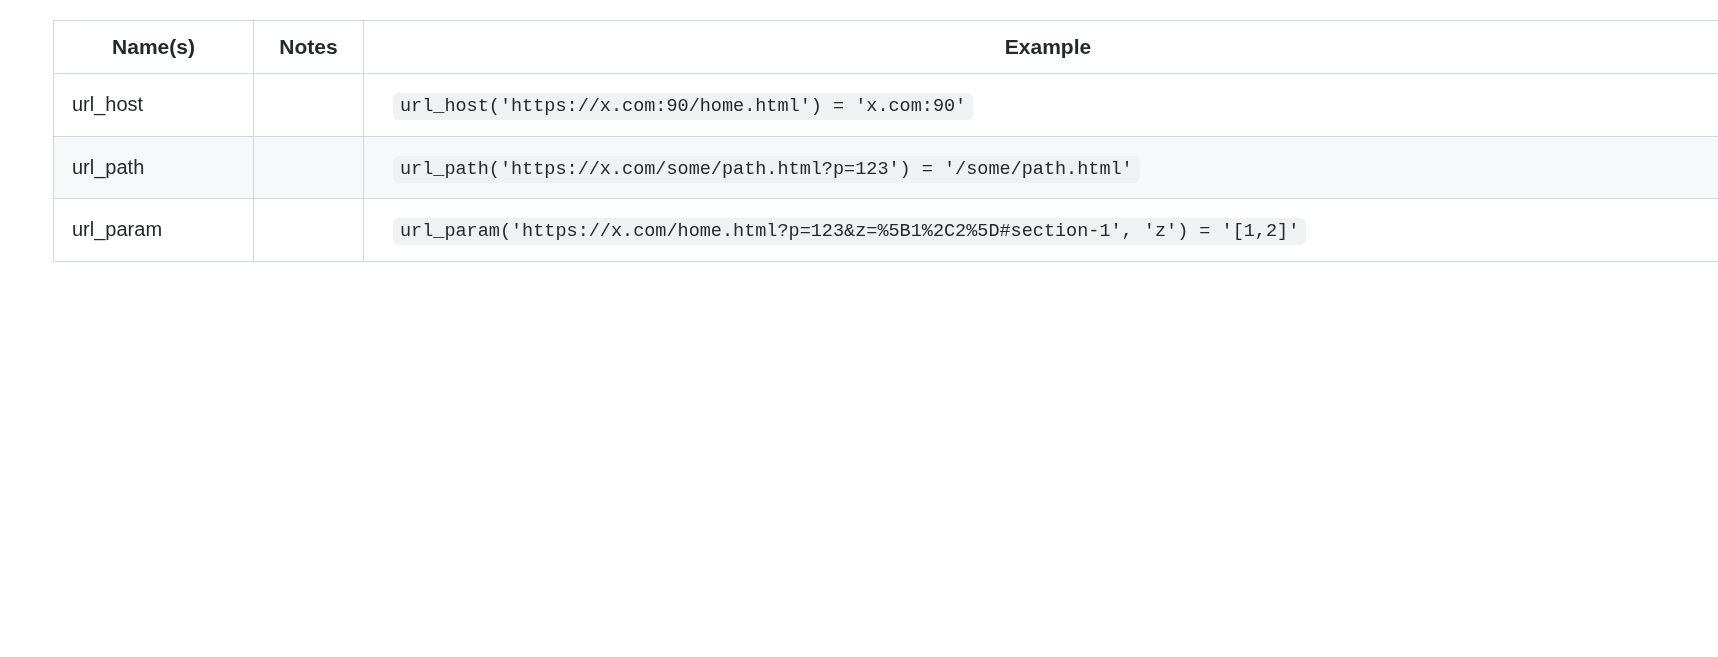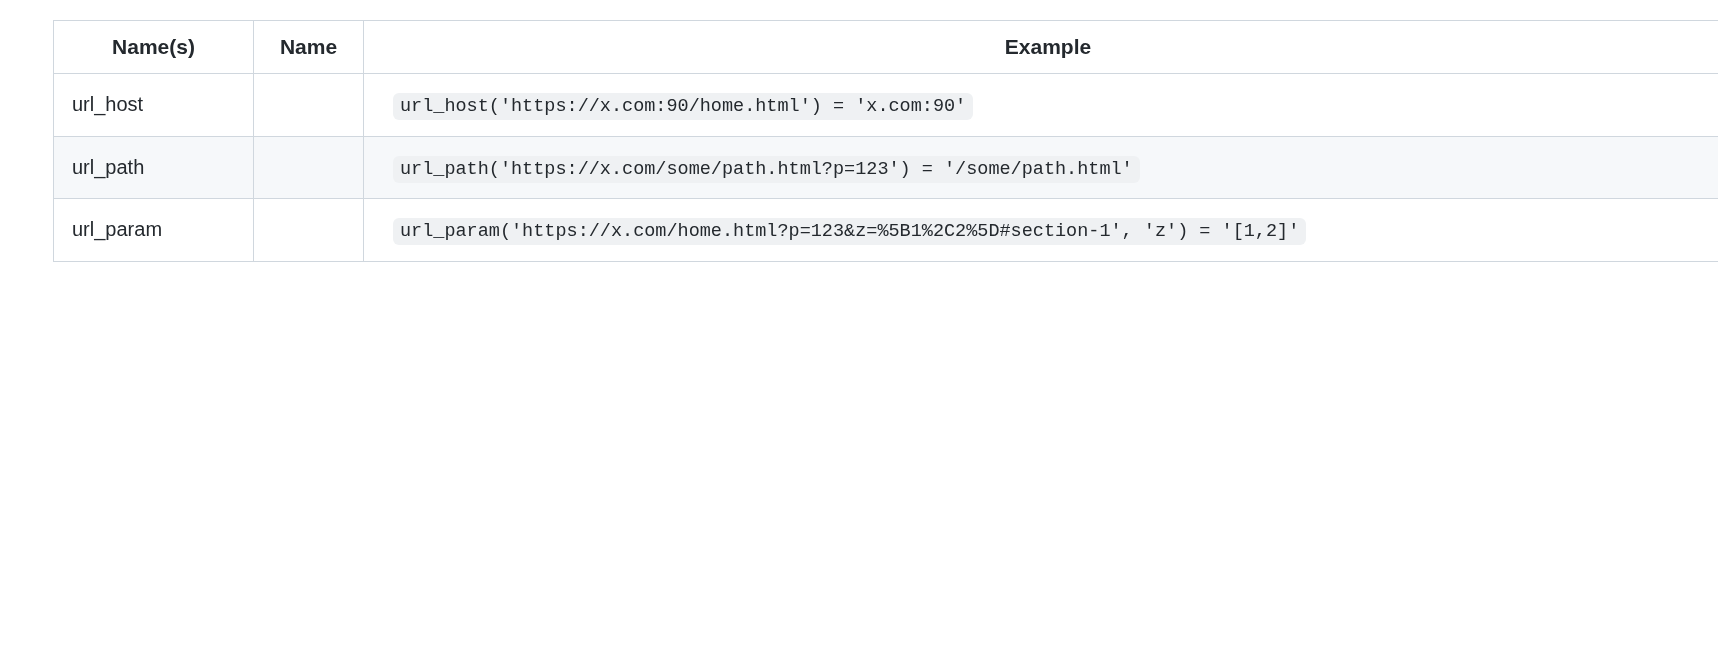--- a/index.html
+++ b/index.html
@@ -65,21 +65,21 @@
     }
   </style>
 </head>
 <body>
 
 <div class="table-container">
   <table>
     <thead>
       <tr>
         <th>Name(s)</th>
-        <th>Name</th>
+        <th>Notes</th>
         <th>Example</th>
       </tr>
     </thead>
     <tbody>
       <tr>
         <td class="name-col">url_host</td>
         <td class="notes-col"></td>
         <td class="example-col"><code>url_host('https://x.com:90/home.html') = 'x.com:90'</code></td>
       </tr>
       <tr>

